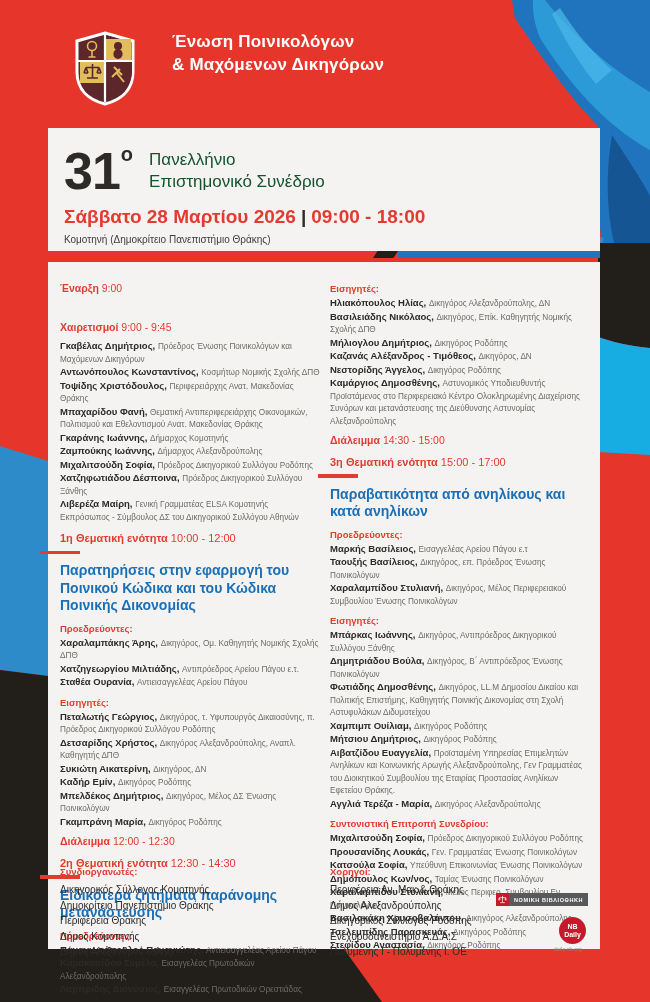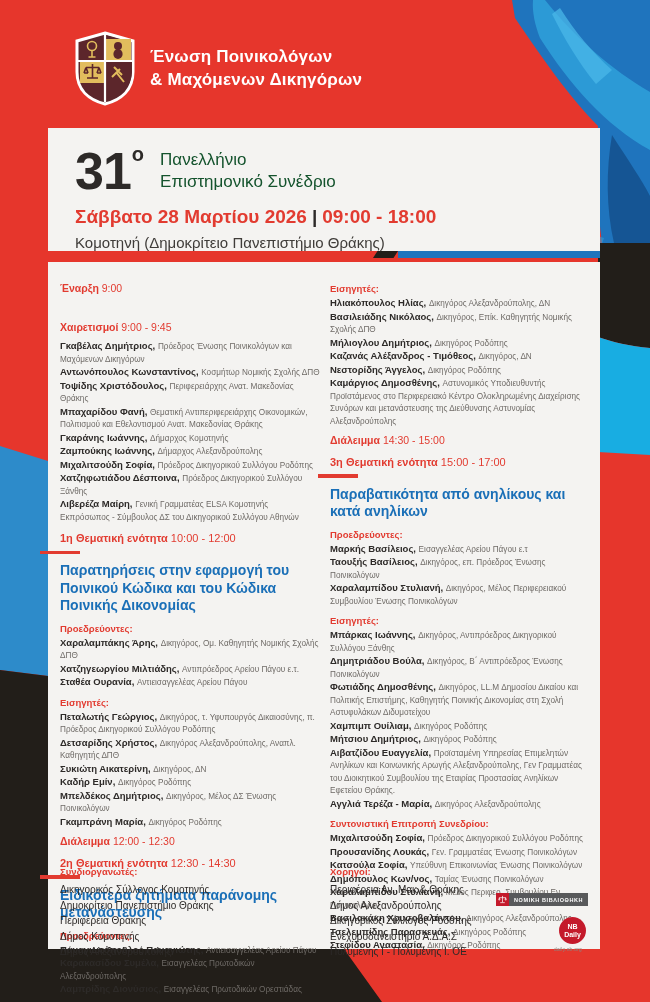--- a/index.html
+++ b/index.html
@@ -4,34 +4,34 @@
 <style>
   html,body{margin:0;padding:0;}
   body{
     width:650px;height:1002px;position:relative;overflow:hidden;
     font-family:"Liberation Sans","DejaVu Sans",sans-serif;
     background:#e6362c;
   }
   .bg-svg{position:absolute;left:0;top:0;width:650px;height:1002px;display:block;}
 
   
-  .brand{position:absolute;left:74px;top:30px;display:flex;align-items:center;gap:14px;}
+  .brand{position:absolute;left:74px;top:30px;display:flex;gap:36px;}
   .crest{width:62px;height:76px;}
   .brand-title{color:#ffffff;font-size:17px;font-weight:700;line-height:1.38;letter-spacing:.2px;}
 
   
   .card{position:absolute;left:48px;width:552px;background:#f4f3f1;}
-  .hero-card{top:128px;height:123px;box-sizing:border-box;padding:16px 0 0 27px;}
+  .hero-card{top:128px;height:123px;box-sizing:border-box;padding:16px 0 0 16px;}
   .hero-top{display:flex;align-items:center;}
   .hero-number{font-size:52px;font-weight:700;color:#2d2a28;line-height:1;letter-spacing:-1px;}
   .hero-ordinal{font-size:20px;font-weight:700;vertical-align:28px;margin-left:1px;}
   .hero-title{margin-left:17px;font-size:17px;color:#14532d;line-height:1.25;font-weight:400;}
   .hero-date{margin-top:9px;font-size:19px;font-weight:700;color:#e23b30;}
   .hero-date .sep{color:#2d2a28;font-weight:700;padding:0 5px;}
-  .hero-loc{margin-top:6px;font-size:15px;color:#3f3c39;}
+  .hero-loc{margin-top:6px;font-size:10px;color:#3f3c39;}
 
   
   .stripe{position:absolute;left:48px;top:251px;width:552px;height:7px;display:flex;}
   .stripe .s-red{width:325px;background:#e6362c;}
   .stripe .s-black{width:25px;background:#221e19;clip-path:polygon(18% 0,100% 0,82% 100%,0 100%);}
   .stripe .s-blue{flex:1;background:#1f74bd;}
 
   .main-card{top:262px;height:687px;}
 
   .col{position:absolute;top:21px;width:260px;}

